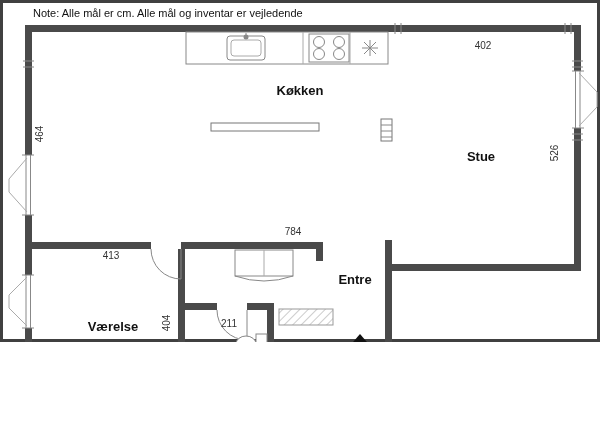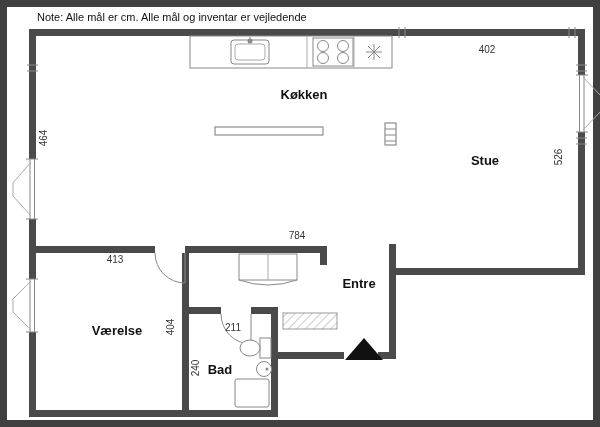--- a/index.html
+++ b/index.html
@@ -1,20 +1,20 @@
 <!DOCTYPE html>
 <html><head>
 <meta charset="utf-8">
 <style>
   html,body{margin:0;padding:0;background:#fff;}
   .canvas{
     position:relative;
-    width:600px;height:427px;
+    width:600px;height:342px;
     box-sizing:border-box;
-    border:7px solid #404040;
+    border:3px solid #404040;
     background:#fff;
     font-family:"Liberation Sans", sans-serif;
   }
   svg{display:block;}
   text{font-family:"Liberation Sans", sans-serif;fill:#1a1a1a;}
   .note-text{font-size:11px;fill:#111;}
   .room-label{font-size:13px;font-weight:bold;fill:#111;}
   .dim{font-size:10px;fill:#333;}
   .thin{stroke:#888;stroke-width:1;fill:none;}
   .lighter{stroke:#aaa;stroke-width:1;fill:none;}

